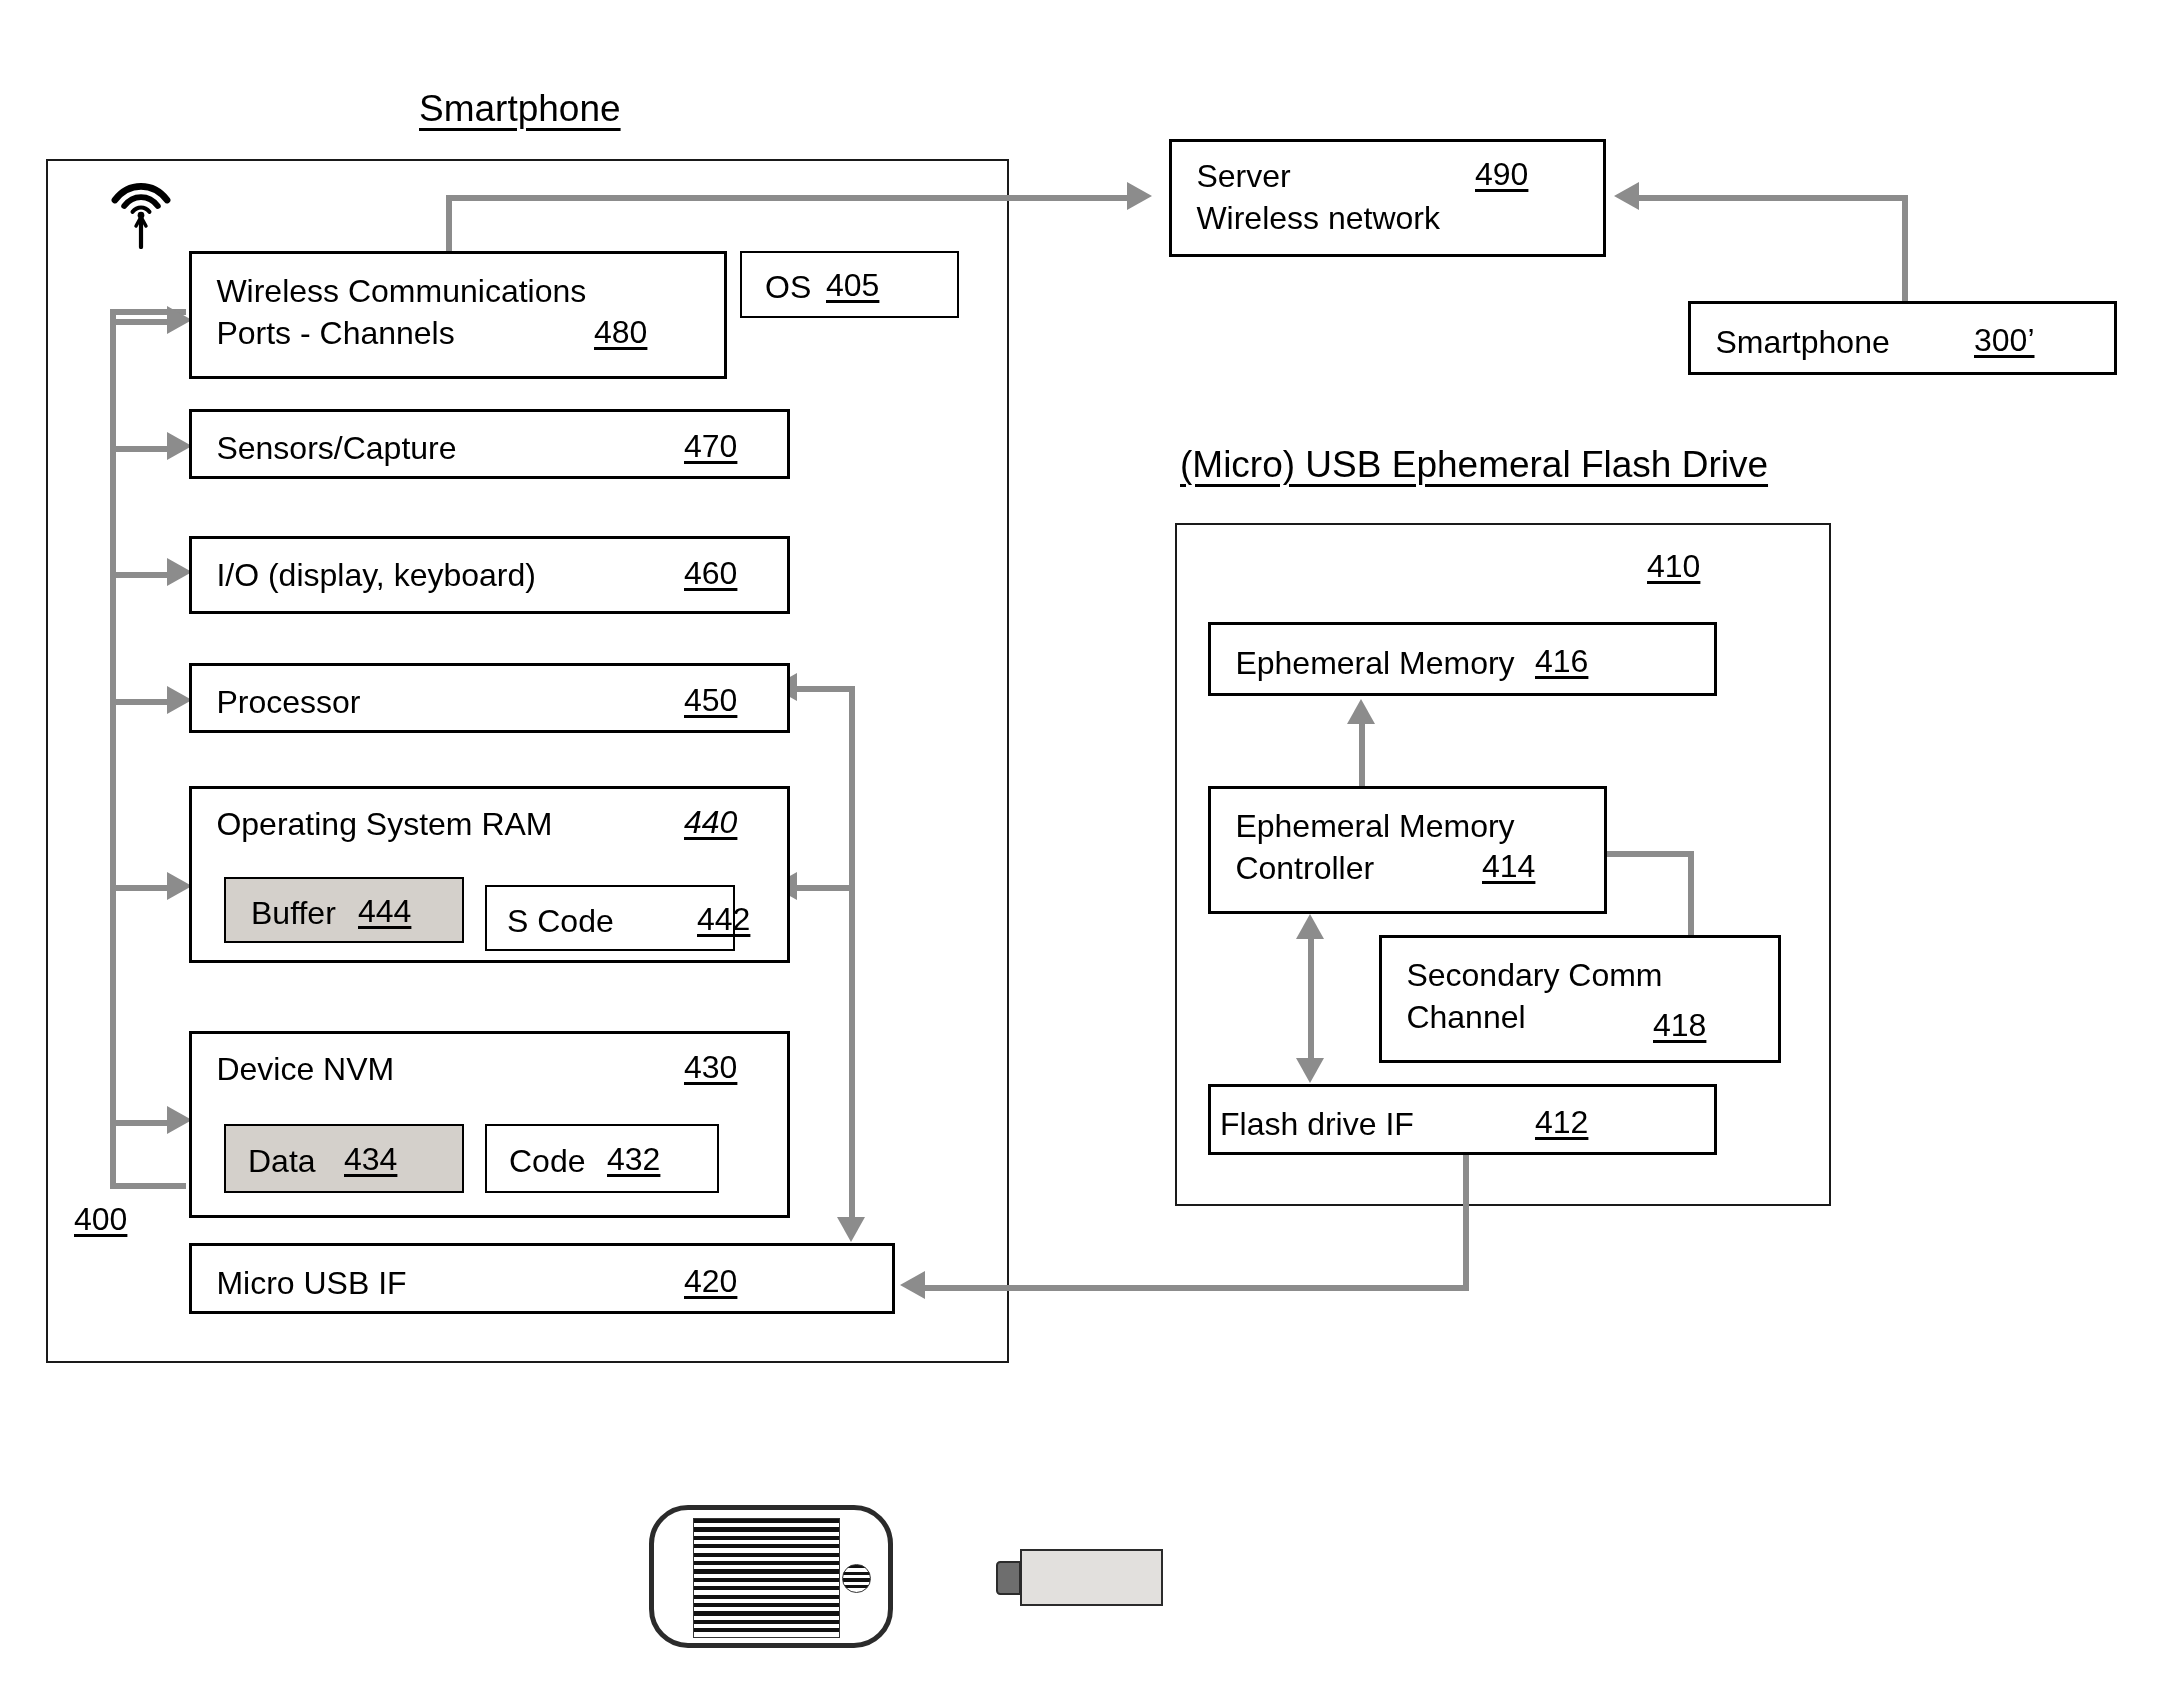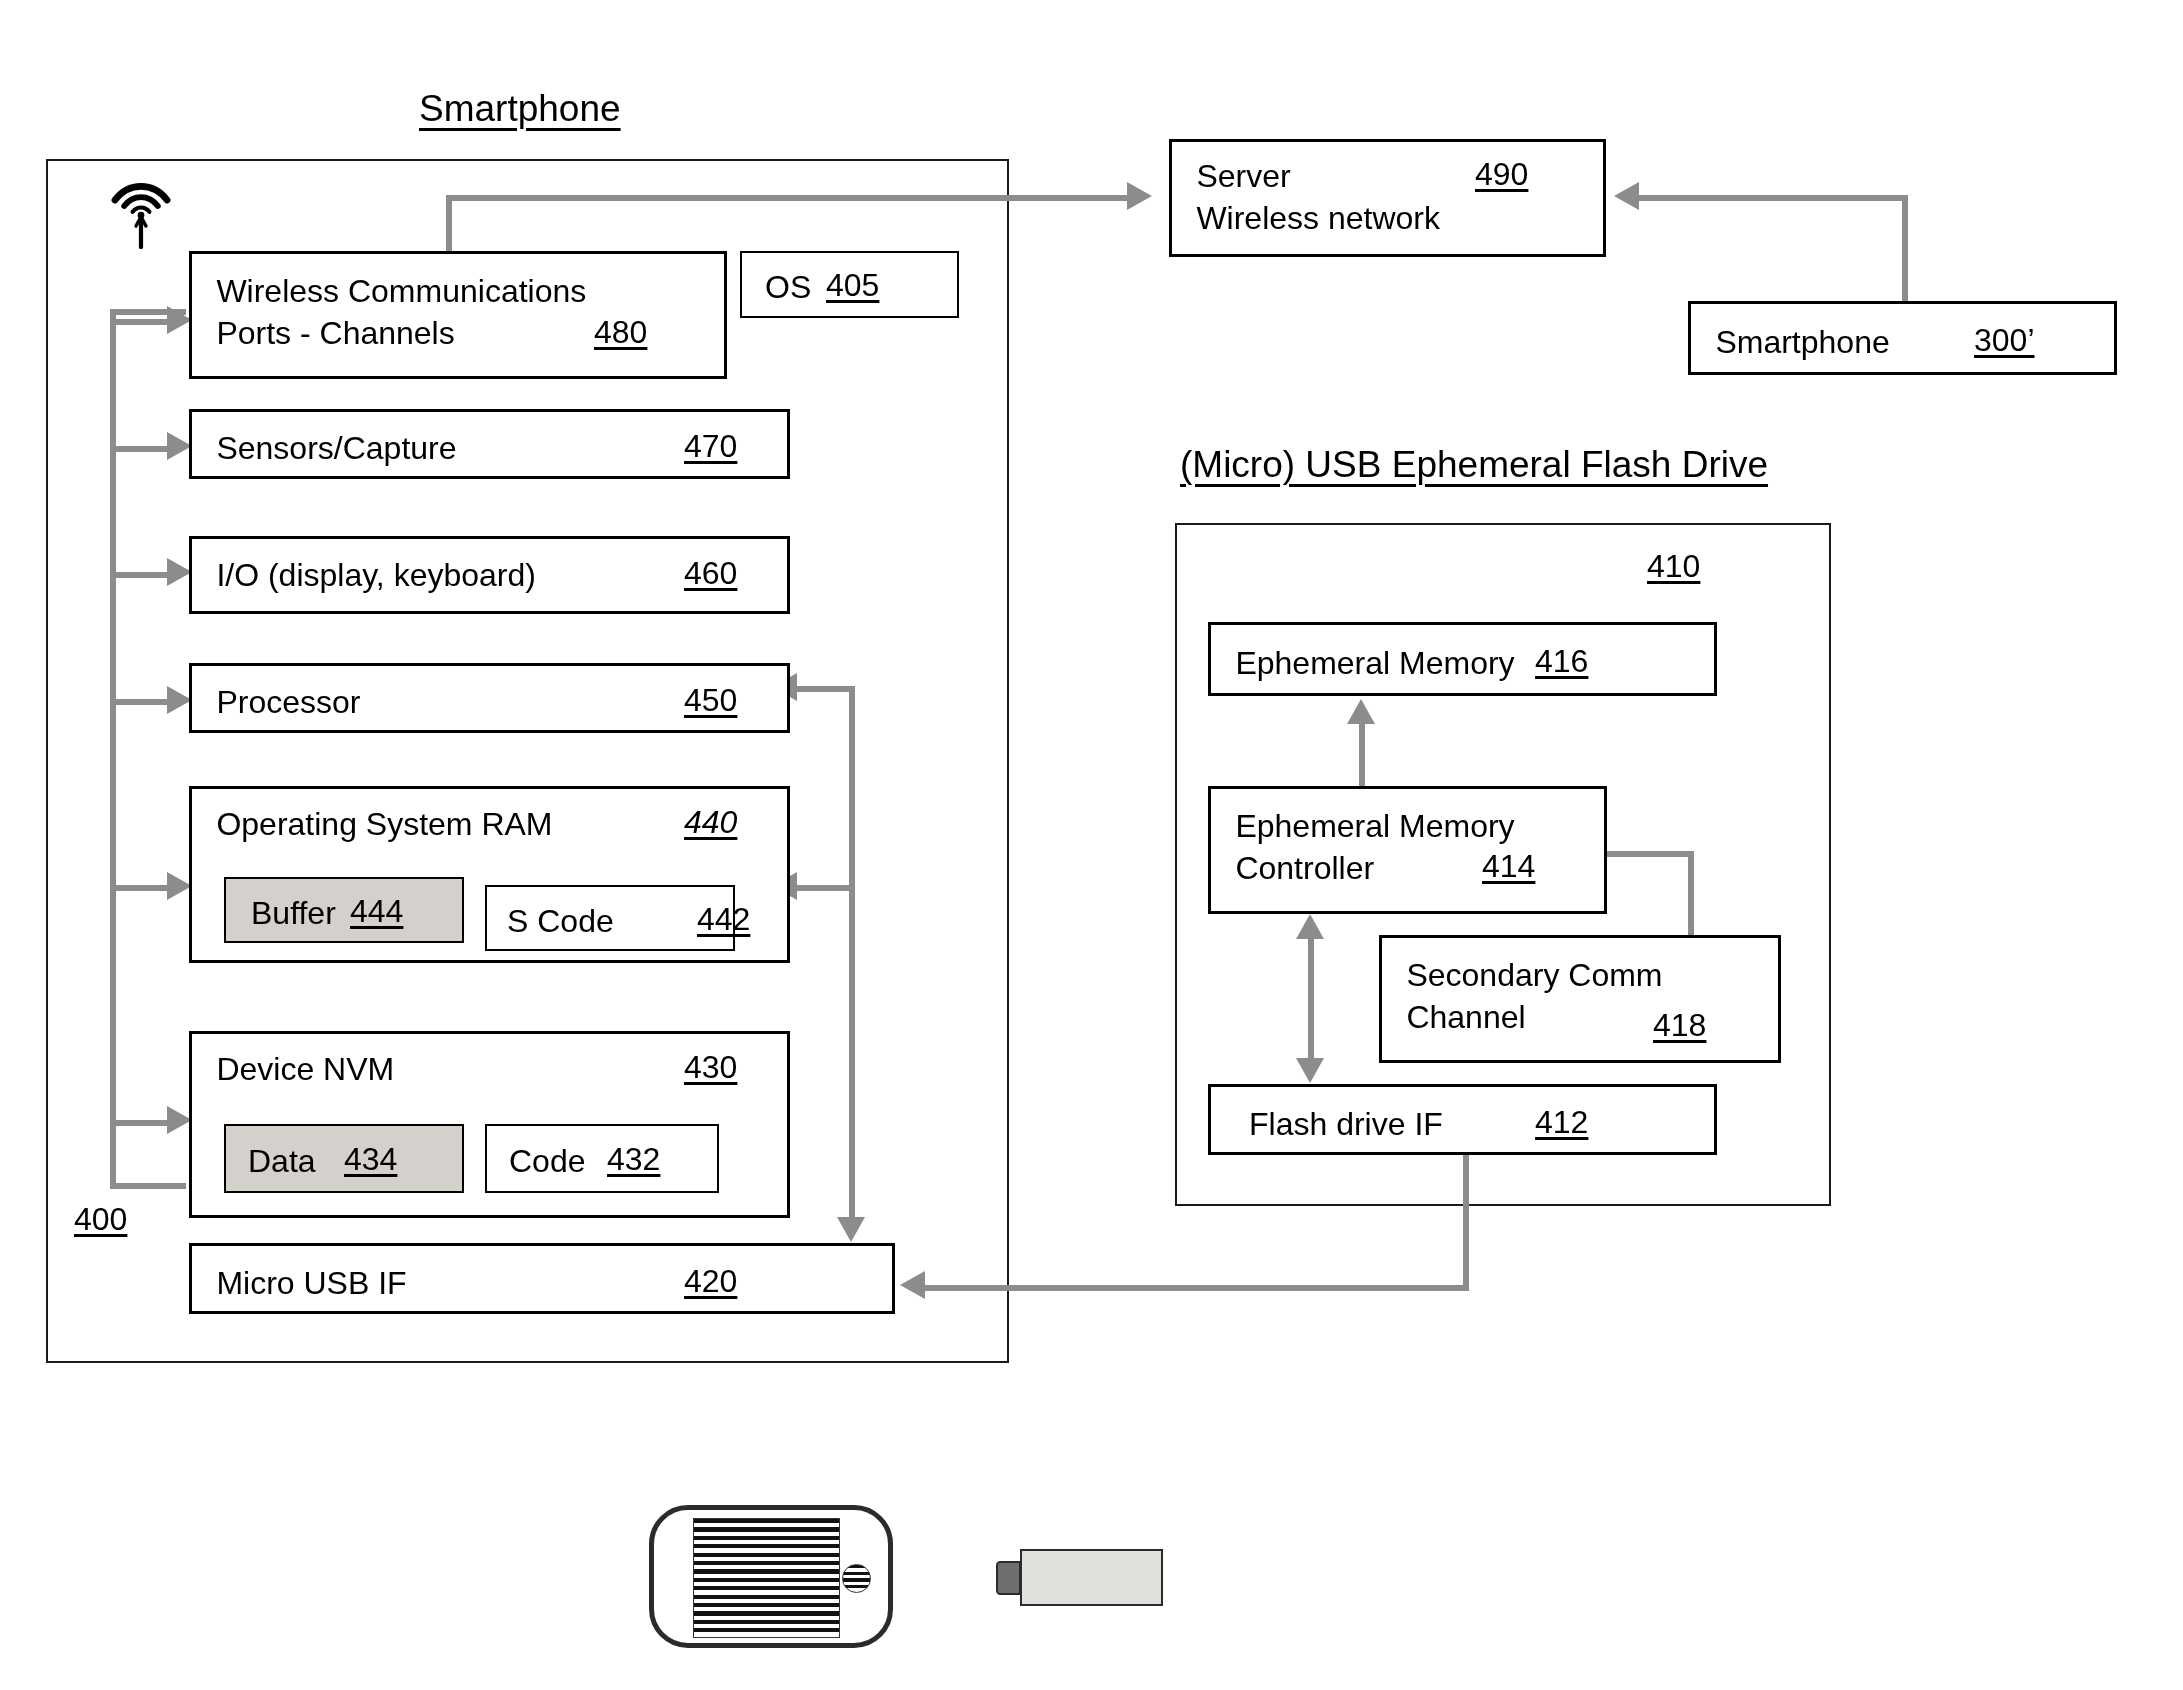--- a/index.html
+++ b/index.html
@@ -256,21 +256,21 @@
     <div class="box-title" style="left:24.4px; top:16px;">Processor</div>
     <div class="ref" style="left:492px; top:16px;">450</div>
   </div>
 
   <div class="box" style="left:189px; top:786px; width:601px; height:177px;">
     <div class="box-title" style="left:24.4px; top:15px;">Operating System RAM</div>
     <div class="ref" style="left:492px; top:15px;font-style:italic;">440</div>
 
     <div class="box box-thin shaded" style="left:32px; top:88px; width:240px; height:66px;">
       <div class="box-title" style="left:25px; top:13.5px;">Buffer</div>
-      <div class="ref" style="left:124px; top:13.5px;text-decoration:underline;">444</div>
+      <div class="ref" style="left:132px; top:13.5px;text-decoration:underline;">444</div>
     </div>
 
     <div class="box box-thin" style="left:293px; top:96px; width:250px; height:66px;">
       <div class="box-title" style="left:20px; top:13.5px;">S Code</div>
       <div class="ref" style="left:162px; top:13.5px;margin-left:48px;">442</div>
     </div>
   </div>
 
   <div class="box" style="left:189px; top:1031px; width:601px; height:187px;">
     <div class="box-title" style="left:24.4px; top:15px;">Device NVM</div>
@@ -314,21 +314,21 @@
     <div class="ref" style="left:271px; top:59px;">414</div>
   </div>
 
   <div class="box" style="left:1379px; top:935px; width:402px; height:128px;">
     <div class="box-title" style="left:24.4px; top:17px;">Secondary Comm
 Channel</div>
     <div class="ref" style="left:271px; top:59px;margin-top:10px;">418</div>
   </div>
 
   <div class="box" style="left:1208px; top:1084px; width:509px; height:71px;">
-    <div class="box-title" style="left:38px; top:17px;">Flash drive IF</div>
+    <div class="box-title" style="left:9px; top:17px;">Flash drive IF</div>
     <div class="ref" style="left:324px; top:17px;">412</div>
   </div>
 
   <div class="phone-art" style="left:649px; top:1505px; width:244px; height:143px;">
     <div class="phone-screen" style="left:39px; top:8.4px; width:145px; height:118px;"></div>
     <div class="phone-home" style="left:188px; top:54px; width:27px; height:27px;"></div>
   </div>
 
   <div class="usb-plug" style="left:996px; top:1561px; width:25px; height:34px;"></div>
   <div class="usb-body" style="left:1020px; top:1549px; width:143px; height:57px;"></div>

